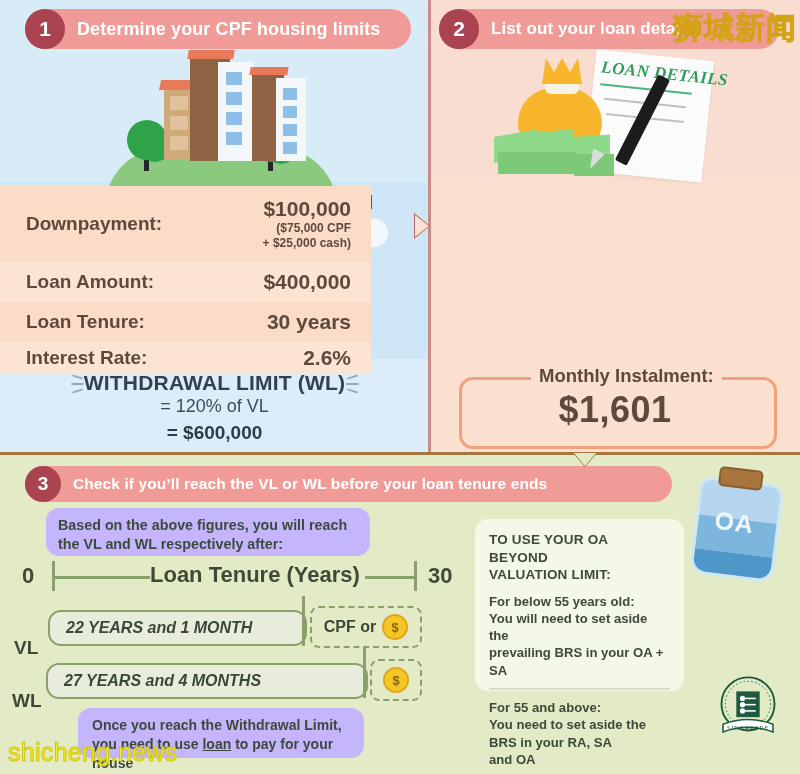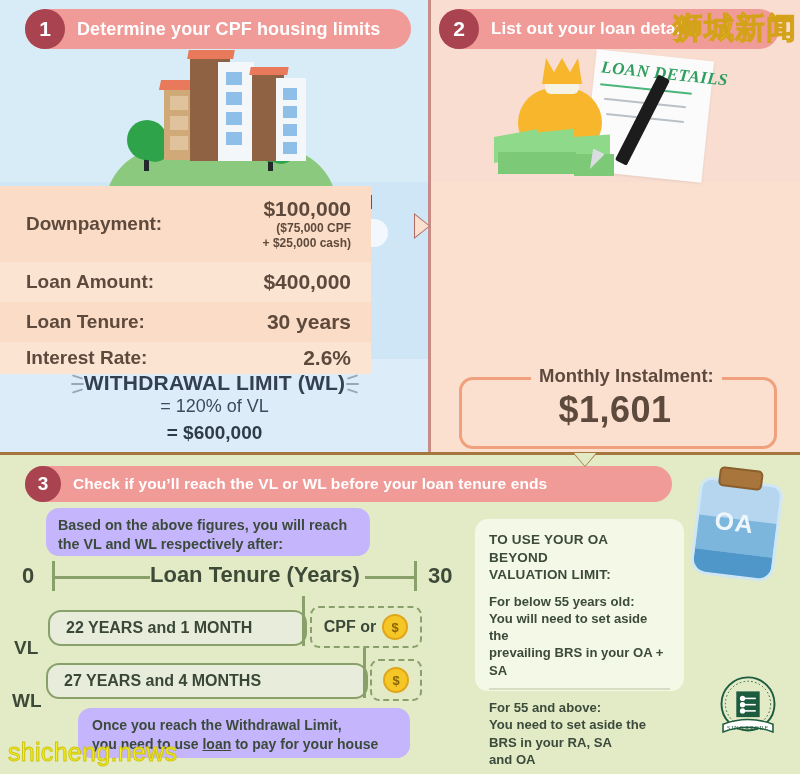--- a/index.html
+++ b/index.html
@@ -147,21 +147,21 @@
     border-left:13px solid transparent;border-right:13px solid transparent;
     border-top:15px solid #a6763f;z-index:5;
   }
 
   
   .bubble{
     position:absolute;background:#c4b5fd;border-radius:13px;
     color:#3b4a3a;font-weight:bold;line-height:1.35;
   }
   #bubble-basis{left:46px;top:508px;width:324px;height:48px;font-size:14.3px;padding:8px 12px;box-sizing:border-box;}
-  #bubble-cash{left:78px;top:708px;width:332px;height:50px;font-size:14px;padding:8px 14px;box-sizing:border-box;}
+  #bubble-cash{left:78px;top:708px;width:286px;height:50px;font-size:14px;padding:8px 14px;box-sizing:border-box;}
 
   .tl{position:absolute;top:563px;}
   #tl-0{left:22px;font-size:22px;font-weight:bold;color:#3e4a38;}
   #tl-30{left:428px;font-size:22px;font-weight:bold;color:#3e4a38;}
   #tl-label{left:150px;top:562px;font-size:22px;font-weight:bold;color:#3e4a38;}
   .tl-line{position:absolute;top:576px;height:3px;background:#8aa06a;}
   #tl-l1{left:52px;width:98px;}
   #tl-l2{left:365px;width:50px;}
   .tl-tick{position:absolute;top:561px;width:3px;height:30px;background:#8aa06a;}
   #tick-0{left:52px;}
@@ -171,21 +171,21 @@
   #vl-lbl{left:14px;top:617px;}
   #wl-lbl{left:12px;top:670px;}
 
   .barbox{
     position:absolute;background:#e8eddb;border:2.5px solid #8aa06a;border-radius:13px;
     display:flex;align-items:center;
     font-weight:bold;color:#3a4738;font-size:16px;
   }
   #vl-bar{left:48px;top:610px;width:255px;height:32px;}
   #wl-bar{left:46px;top:663px;width:318px;height:32px;}
-  .barbox span{margin-left:16px;}
+  .barbox span{margin-left:16px;font-style:italic;}
 
   .vtick{position:absolute;width:3px;background:#8aa06a;}
   #vtick-vl{left:302px;top:596px;height:50px;}
   #vtick-wl{left:363px;top:648px;height:50px;}
 
   .dashbox{
     position:absolute;border:2px dashed #8aa06a;border-radius:9px;
     display:flex;align-items:center;justify-content:center;
   }
   #dash-vl{left:310px;top:606px;width:108px;height:38px;}

